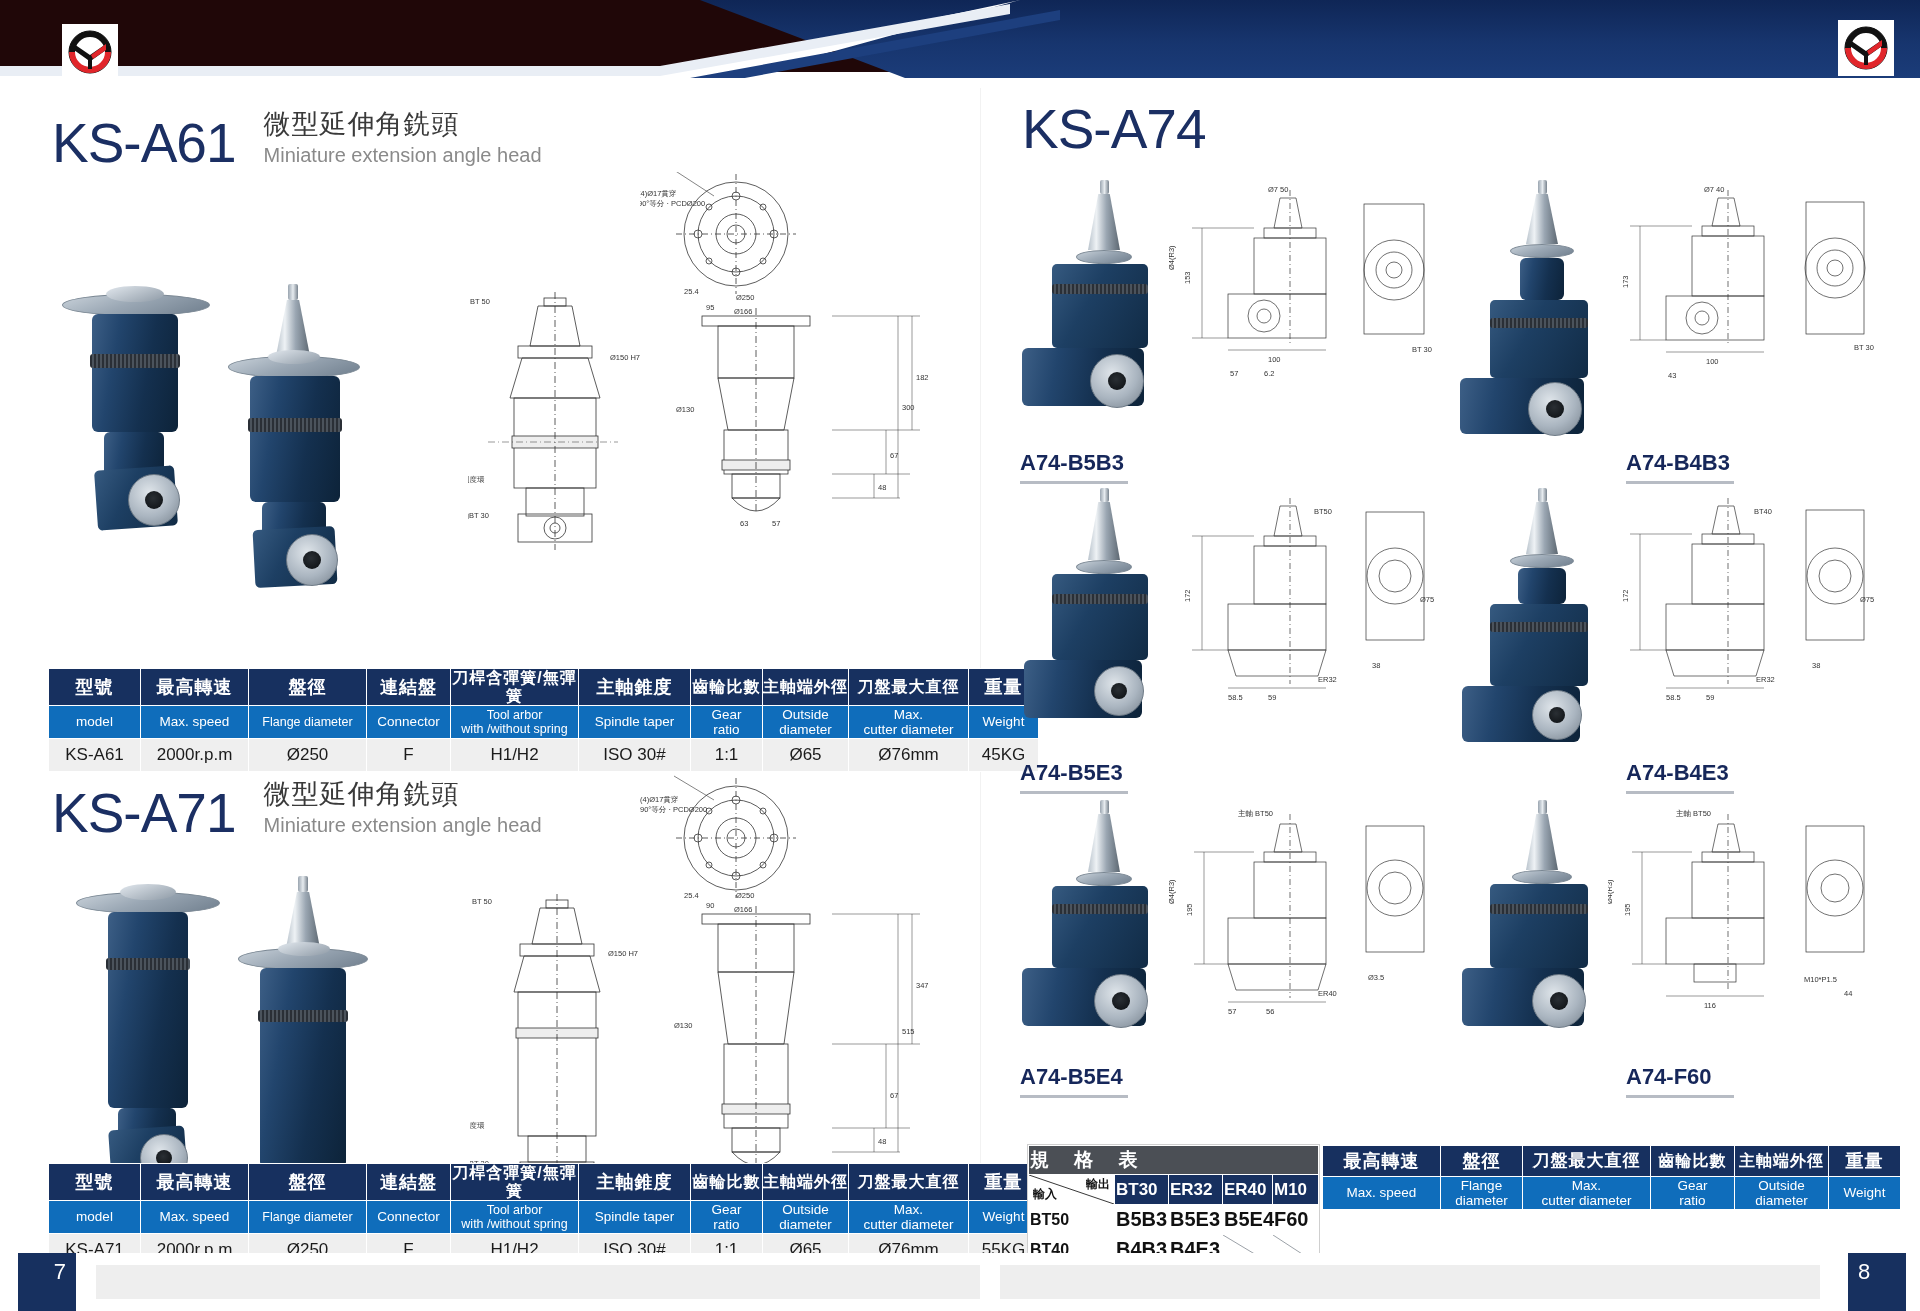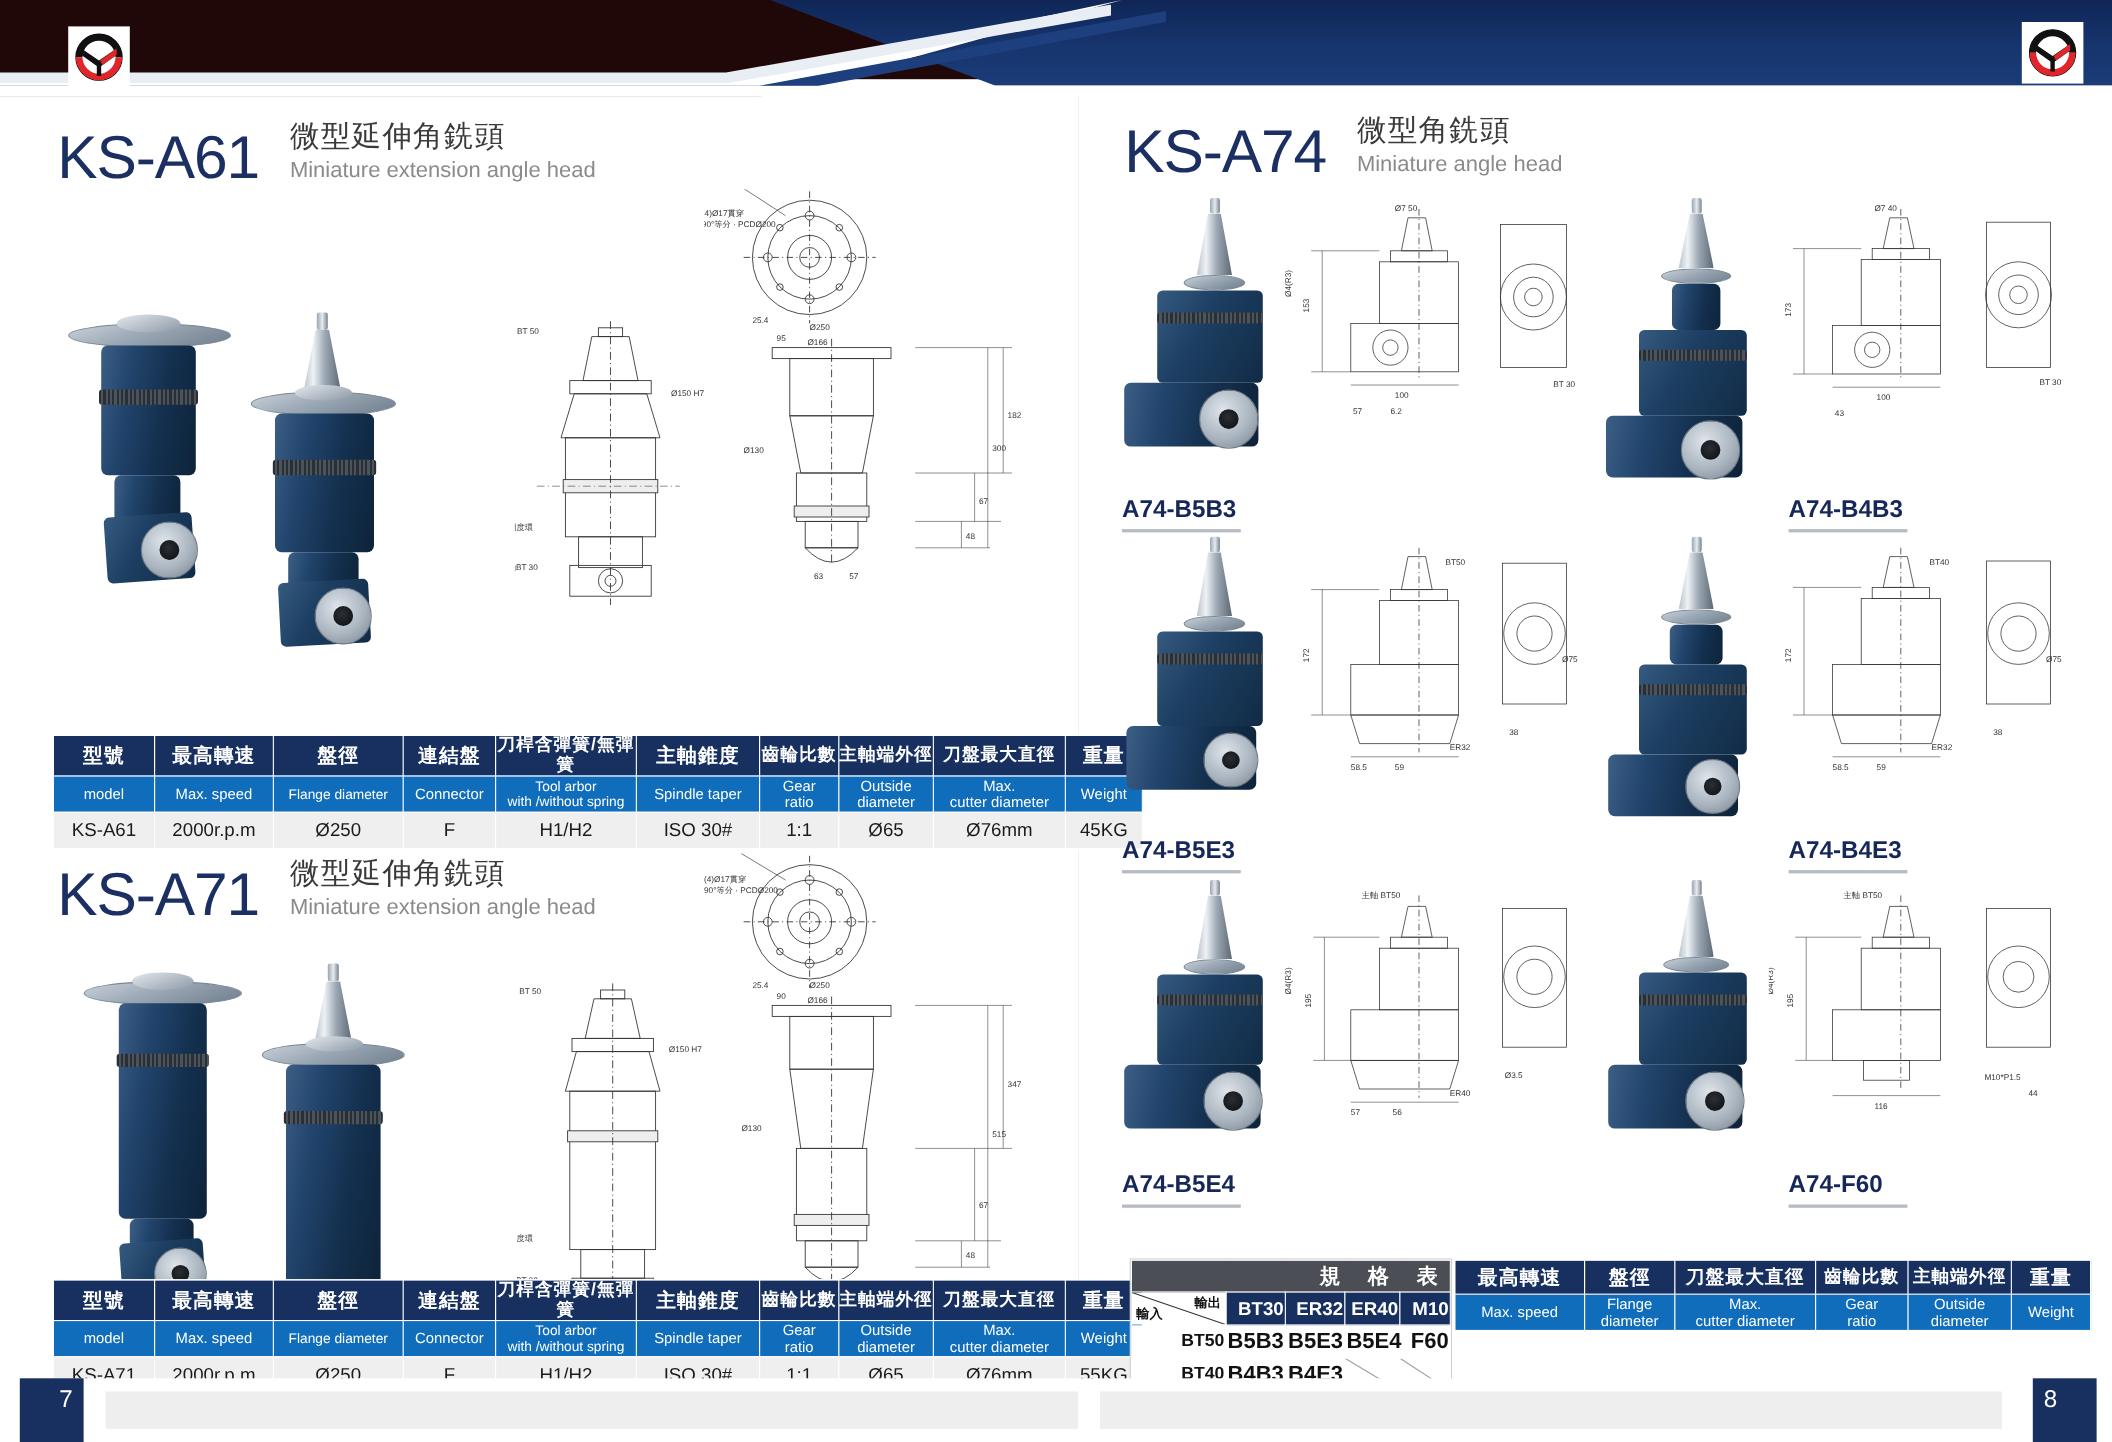--- a/index.html
+++ b/index.html
@@ -124,21 +124,21 @@
 
   
   .model-label {
     font-size:22px; font-weight:700; color:#16275a; letter-spacing:0px;
     display:inline-block; padding-bottom:3px;
   }
   .model-underline { height:3px; background:#b7bcc4; width:108px; margin-top:2px; }
 
   
   table.matrix { border-collapse:collapse; table-layout:fixed; }
-  table.matrix td, table.matrix th { border:1px solid #ffffff; text-align:right; }
+  table.matrix td, table.matrix th { border:1px solid #ffffff; text-align:left; }
   .mx-title {
     background:#4b4f55; color:#ffffff; font-size:19px; font-weight:700;
     height:28px; letter-spacing:10px;
   }
   .mx-head { background:#17305f; color:#fff; font-size:17px; font-weight:700; height:30px; }
   .mx-corner {
     background:#ffffff; position:relative; height:30px; width:86px;
     overflow:hidden;
   }
   .mx-corner .slash {
@@ -547,24 +547,20 @@
       <td>55KG</td>
     </tr>
   </tbody>
     </table>
 </div>
 
 <div class="page-right">
 
   <div class="prod-head" style="position:absolute;left:22px;top:14px;">
     <div class="prod-code">KS-A74</div>
-    <div class="prod-names">
-      <div class="prod-cn">微型角銑頭</div>
-      <div class="prod-en">Miniature angle head</div>
-    </div>
   </div>
 
   <div style="position:absolute;left:18px;top:92px;width:440px;height:310px;">
     <div class="head-photo">
       <div class="knob" style="left:82px;  top:0px;   width:9px;  height:14px;"></div>
       <div class="taper" style="left:70px;  top:14px;  width:32px; height:56px; clip-path:polygon(32% 0,68% 0,100% 100%,0 100%);"></div>
       <div class="flange" style="left:58px;  top:70px;  width:56px; height:14px;"></div>
       <div class="gearbox" style="left:34px;  top:84px;  width:96px; height:84px;"></div>
       <div class="ringband" style="left:34px;  top:104px; width:96px; height:10px;"></div>
       <div class="body-col" style="left:4px;   top:168px; width:122px;height:58px;"></div>

